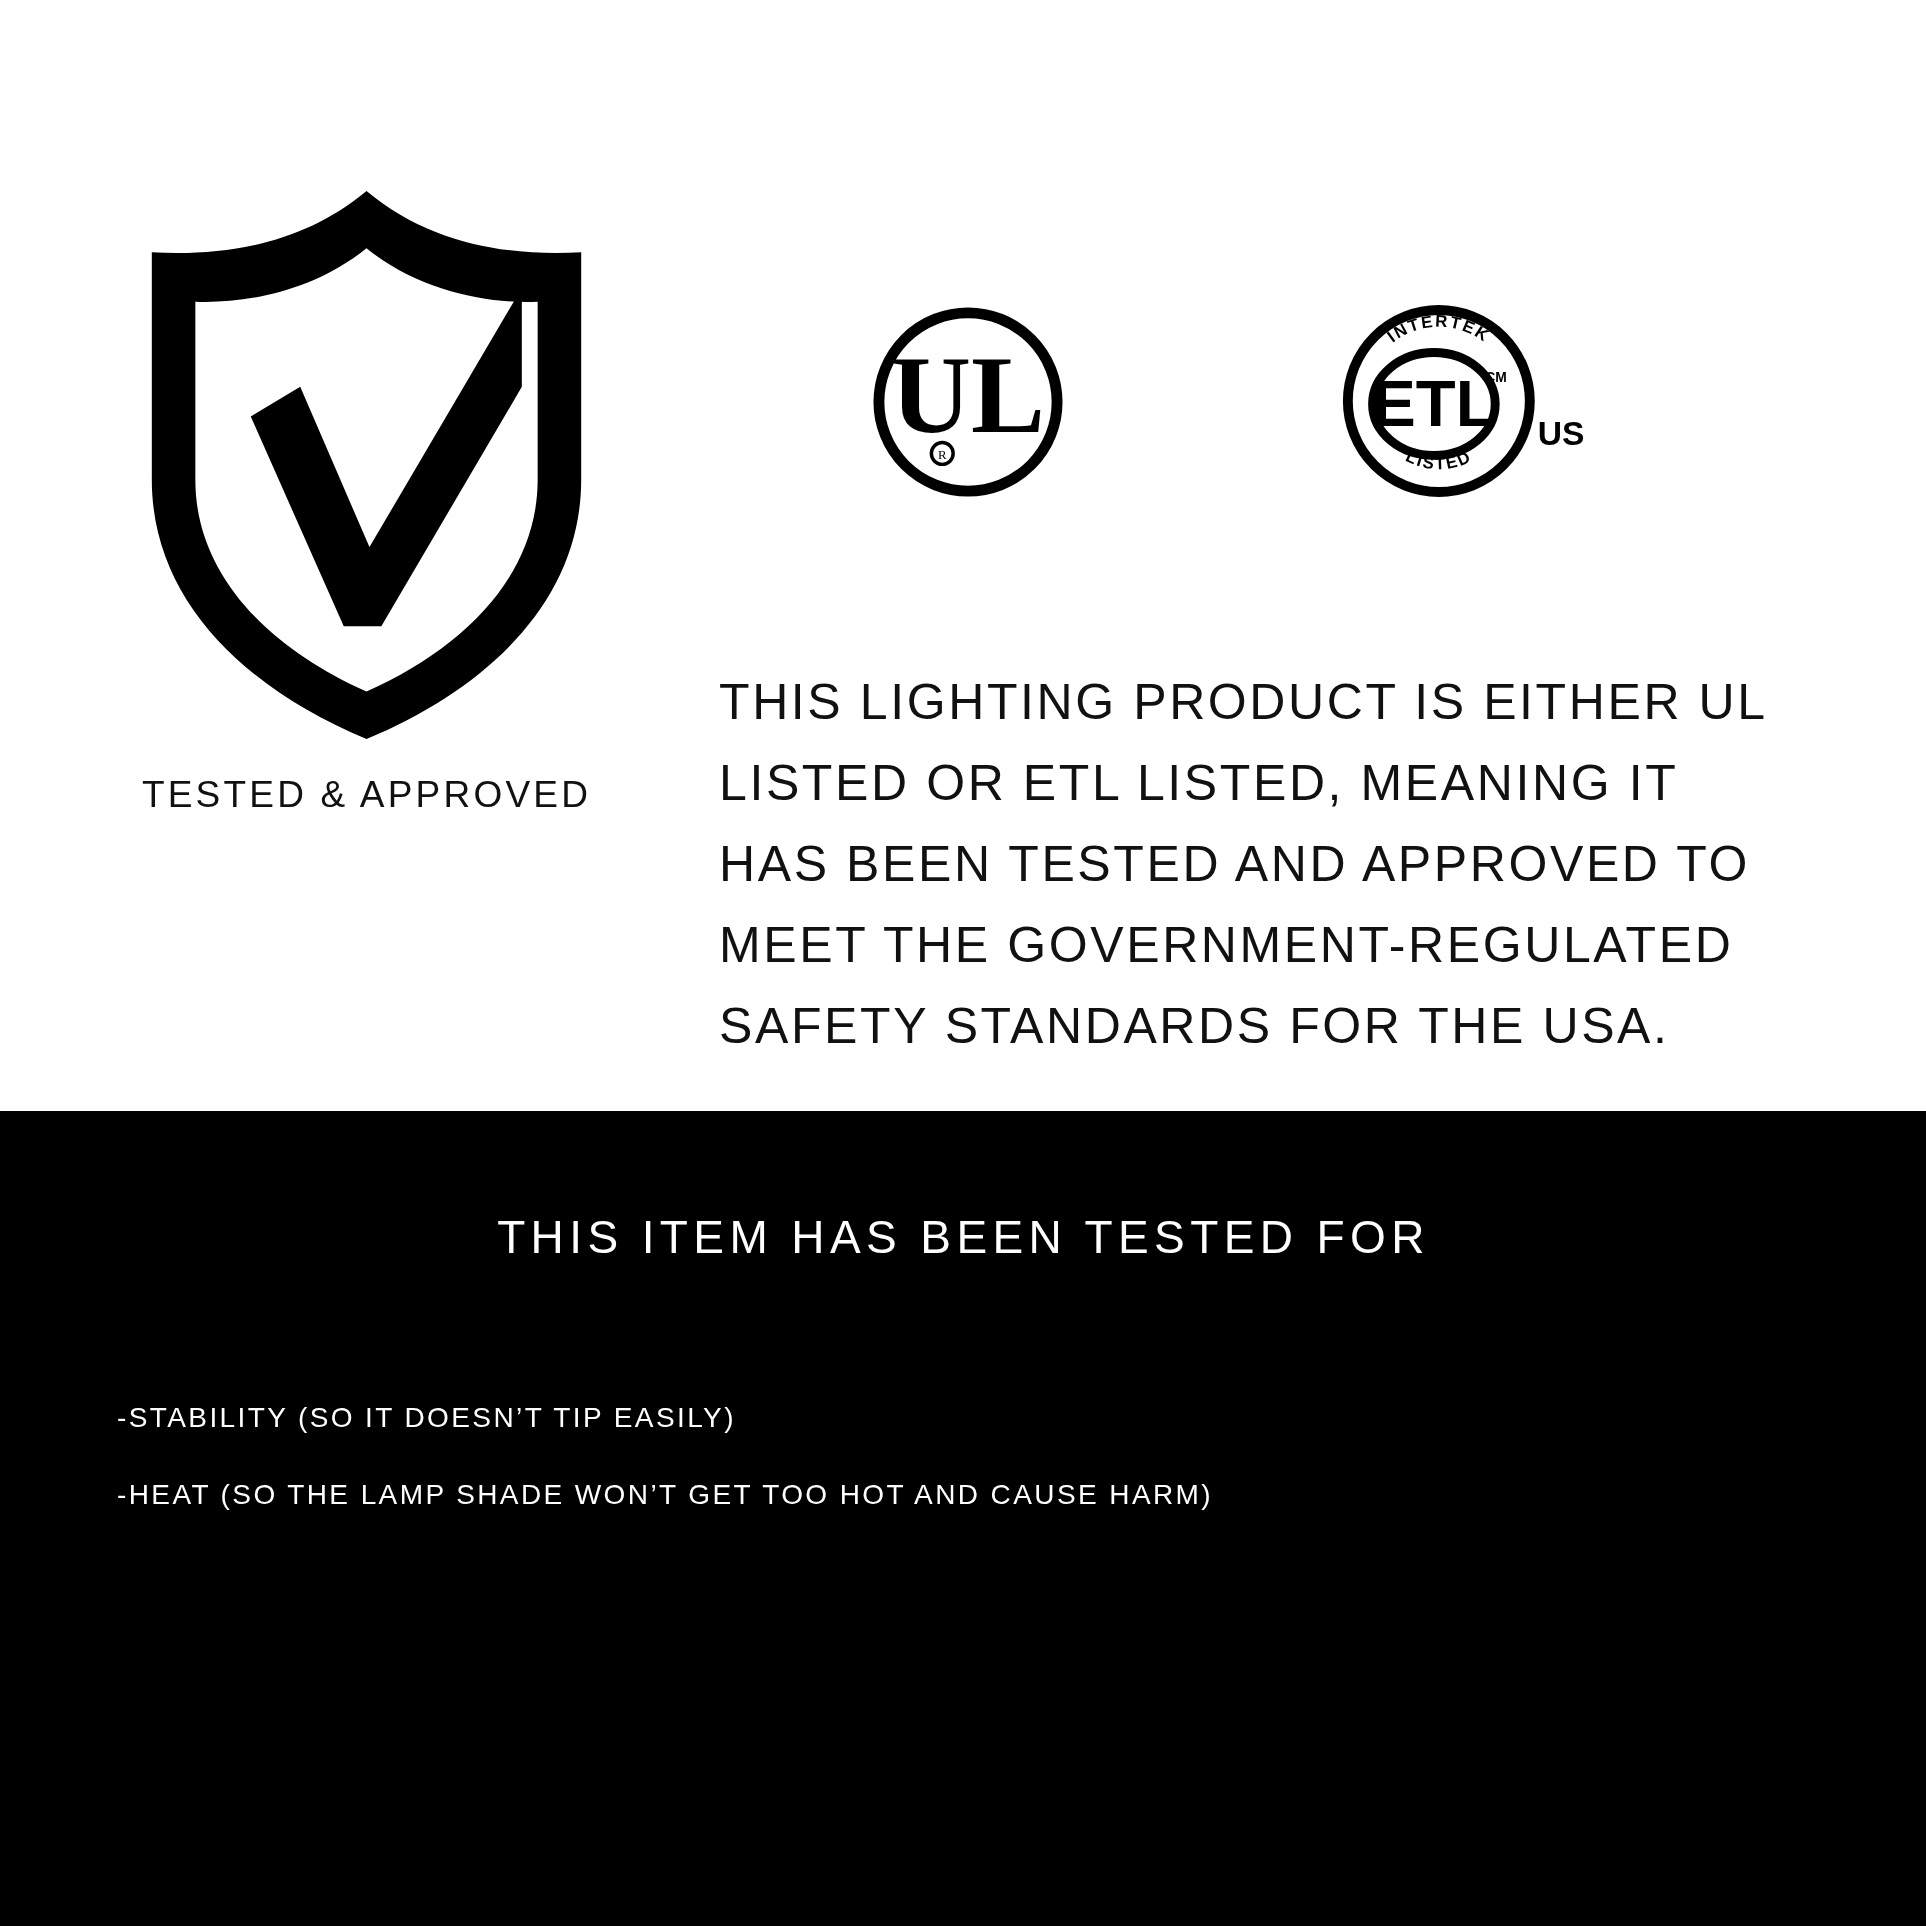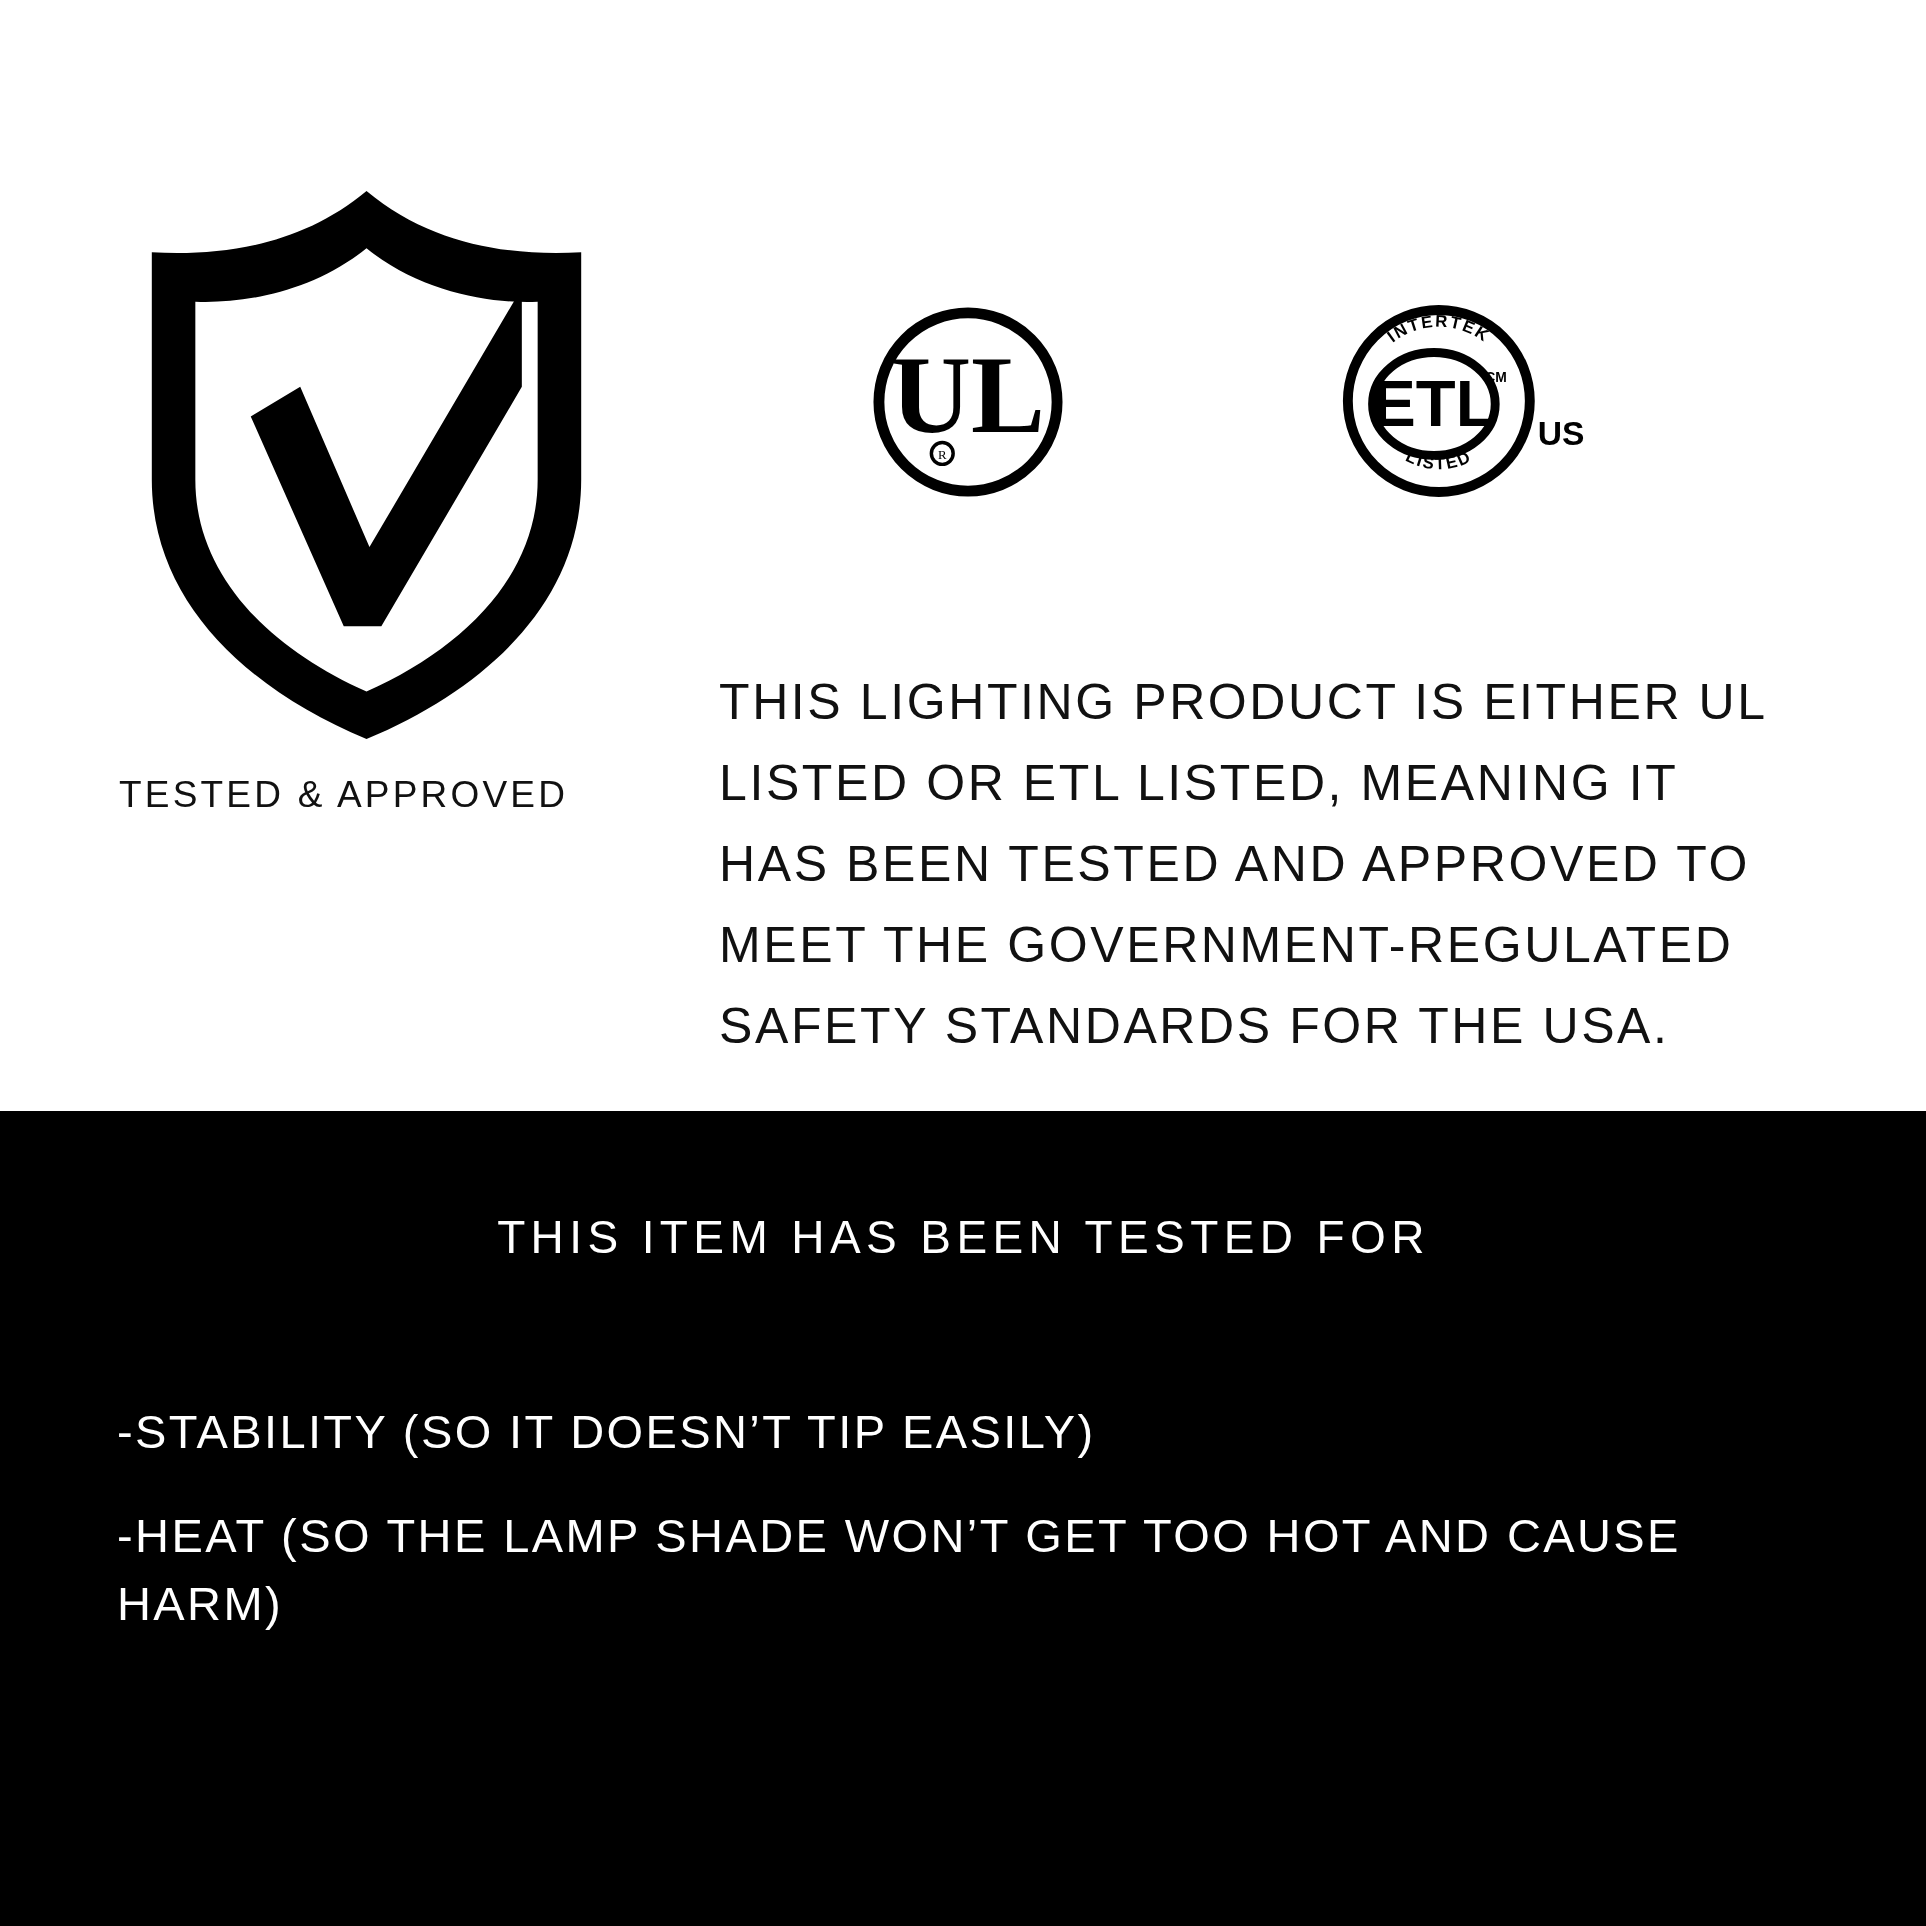--- a/index.html
+++ b/index.html
@@ -35,21 +35,21 @@
     left: 119px;
     top: 183px;
     width: 495px;
   }
   .shield-icon {
     display: block;
     margin: 0 auto;
   }
   .shield-caption {
     margin-top: 22px;
-    text-align: left;
+    text-align: center;
     font-size: 37px;
     letter-spacing: 3.2px;
     color: #111111;
     line-height: 1.42;
     font-weight: 400;
   }
 
   .ul-logo {
     position: absolute;
     left: 871px;
@@ -96,21 +96,21 @@
   .tested-list {
     position: absolute;
     left: 117px;
     top: 287px;
     width: 1742px;
     list-style: none;
     margin: 0;
     padding: 0;
   }
   .tested-list li {
-    font-size: 47px;
+    font-size: 28px;
     letter-spacing: 2.4px;
     line-height: 1.45;
     color: #ffffff;
     margin-bottom: 36px;
     white-space: pre-line;
   }
 </style>
 </head>
 <body>
 

